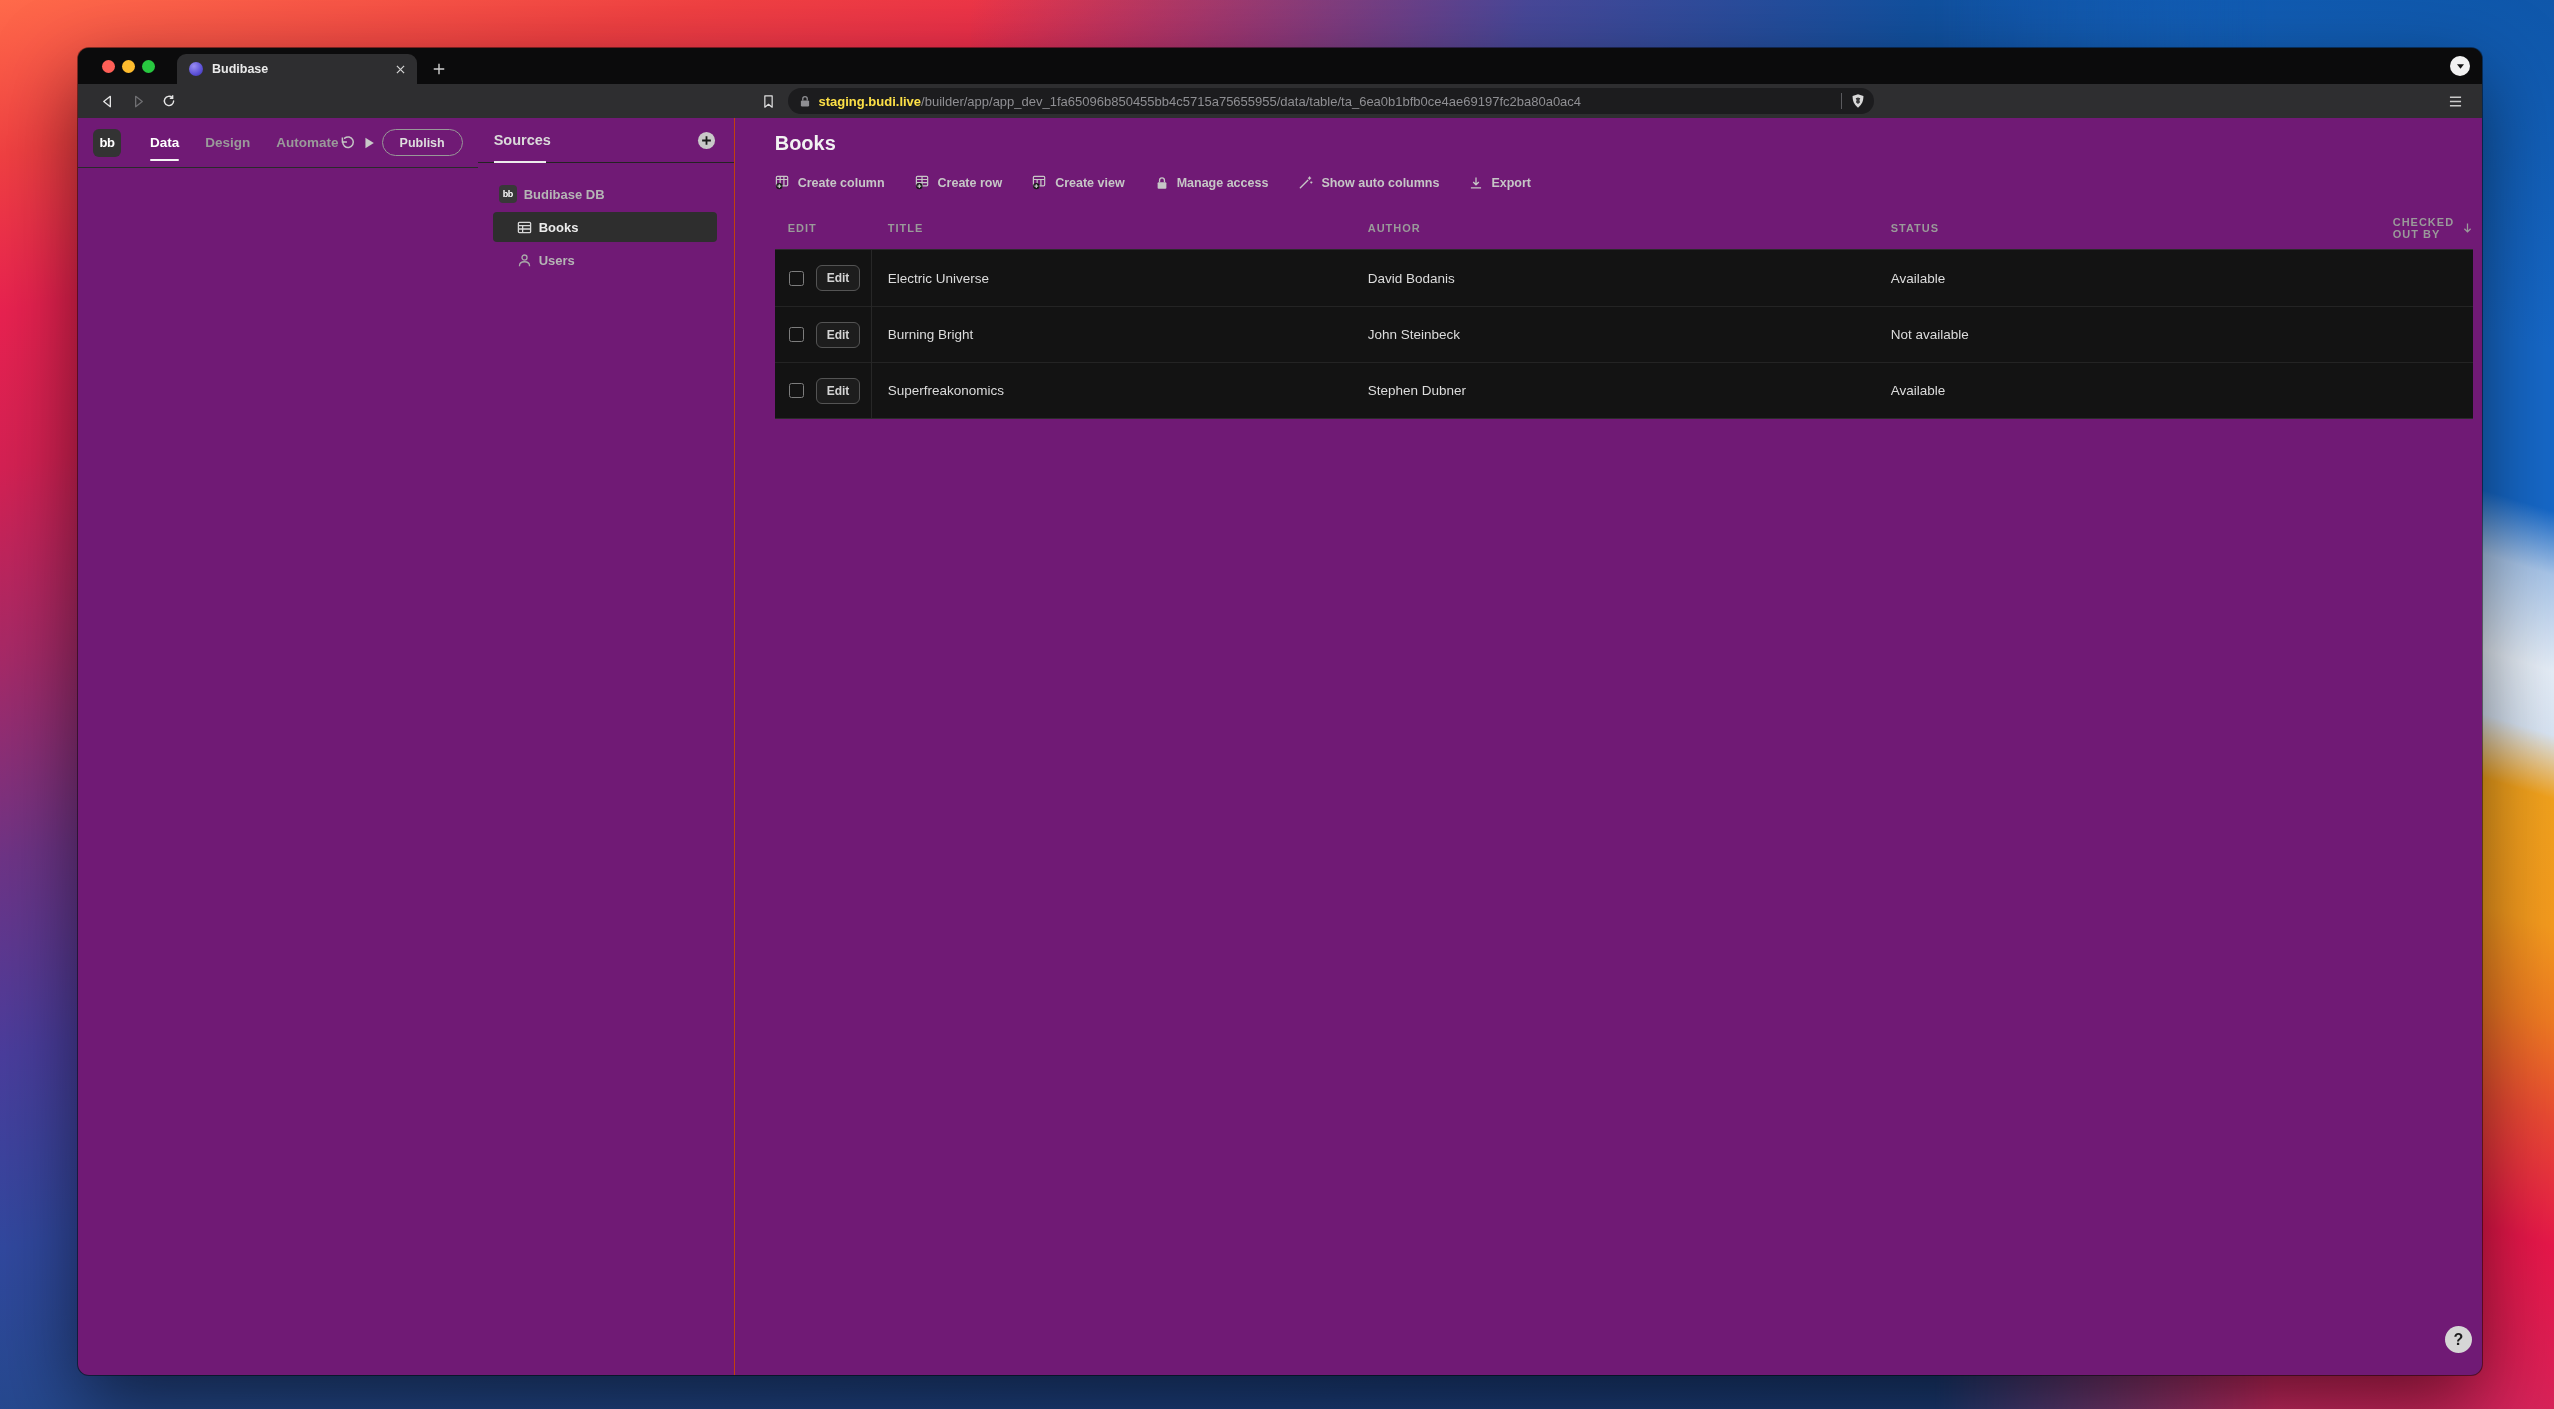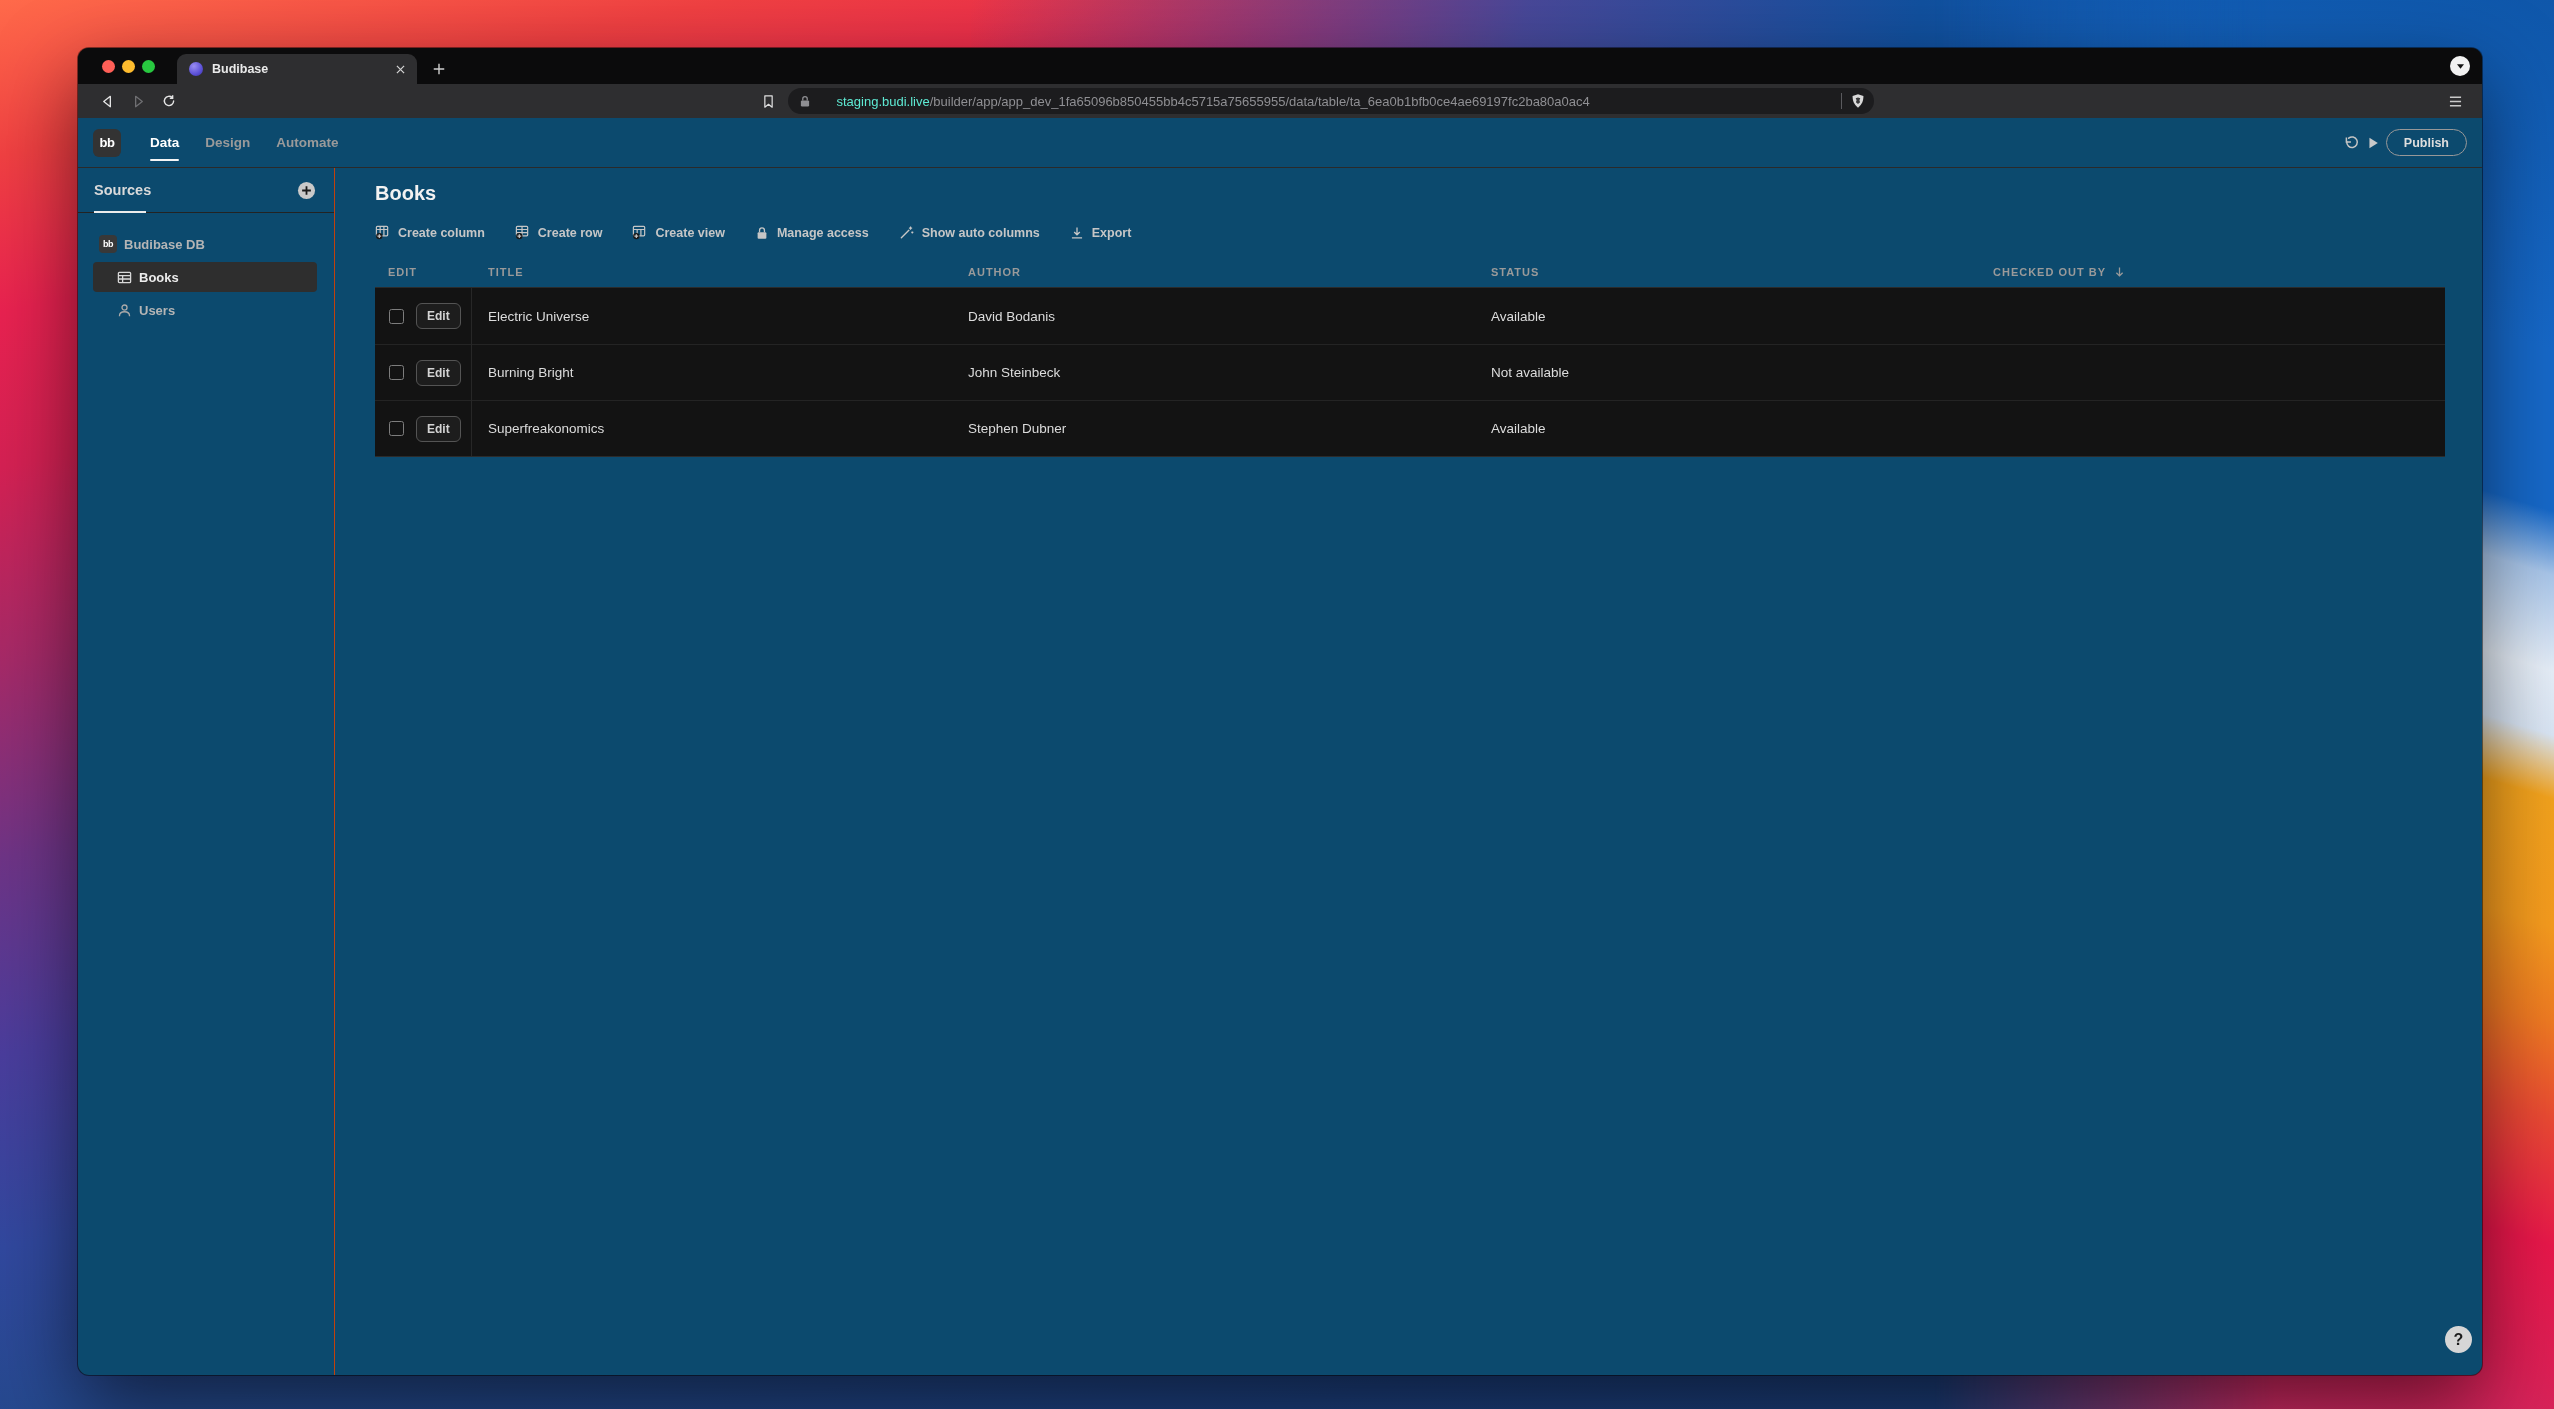--- a/index.html
+++ b/index.html
@@ -49,28 +49,28 @@
 
   
   .btoolbar{ height:34px; background:#2e2e30; display:flex; align-items:center;
     padding:0 14px 0 16px; flex:0 0 auto; }
   .navbtn{ width:26px; height:26px; display:flex; align-items:center; justify-content:center; border-radius:6px; margin-right:5px; }
   .spacer{ flex:1; }
   .bookmark-btn{ width:26px; height:26px; display:flex; align-items:center; justify-content:center; margin-right:6px; color:#dcdcdc; }
   .urlbar{ width:1086px; height:26px; background:#1c1c1e; border-radius:13px;
     display:flex; align-items:center; padding:0 6px 0 11px; color:#9a9a9e; font-size:13px; white-space:nowrap; overflow:hidden; }
   .urlbar .lock{ margin-right:8px; flex:0 0 auto; display:flex; }
-  .url-domain{ color:#5eead4; font-weight:400;margin-left:18px; }
+  .url-domain{ color:#fde047; font-weight:700; }
   .url-path{ color:#8f8f93; }
   .url-sep{ width:1px; height:16px; background:#5a5a5e; margin-left:auto; margin-right:9px; flex:0 0 auto; }
   .shield{ display:flex; flex:0 0 auto; margin-right:3px; }
   .menu-btn{ width:26px; height:26px; display:flex; align-items:center; justify-content:center; color:#c9c9c9; }
 
   
-  .app{ flex:1; background:#0c4a6e; display:flex; flex-direction:column; position:relative; min-height:0; }
+  .app{ flex:1; background:#701a75; display:flex; flex-direction:row; position:relative; min-height:0; }
   .appnav{ height:50px; border-bottom:1px solid #2a2a2a; display:flex; align-items:center; padding:0 15px; flex:0 0 auto; }
   .bb-logo{ width:28px; height:28px; border-radius:6px; background:#333333; color:#fff;
     font-size:13px; font-weight:700; letter-spacing:-.5px; display:flex; align-items:center; justify-content:center; }
   .nav-tabs{ display:flex; gap:26px; margin-left:29px; height:100%; align-items:center; }
   .nav-tab{ position:relative; font-size:13.5px; font-weight:700; color:#9a9a9a; height:100%; display:flex; align-items:center; }
   .nav-tab.active{ color:#ffffff; }
   .nav-tab.active::after{ content:""; position:absolute; left:0; right:0; bottom:6px; height:2.5px; background:#f5f5f5; border-radius:1px; }
   .nav-right{ margin-left:auto; display:flex; align-items:center; gap:5px; color:#c4c4c4; }
   .icon-btn{ display:flex; align-items:center; justify-content:center; }
   .publish-btn{ height:27px; padding:0 17px; border:1.5px solid #989898; border-radius:14px;

